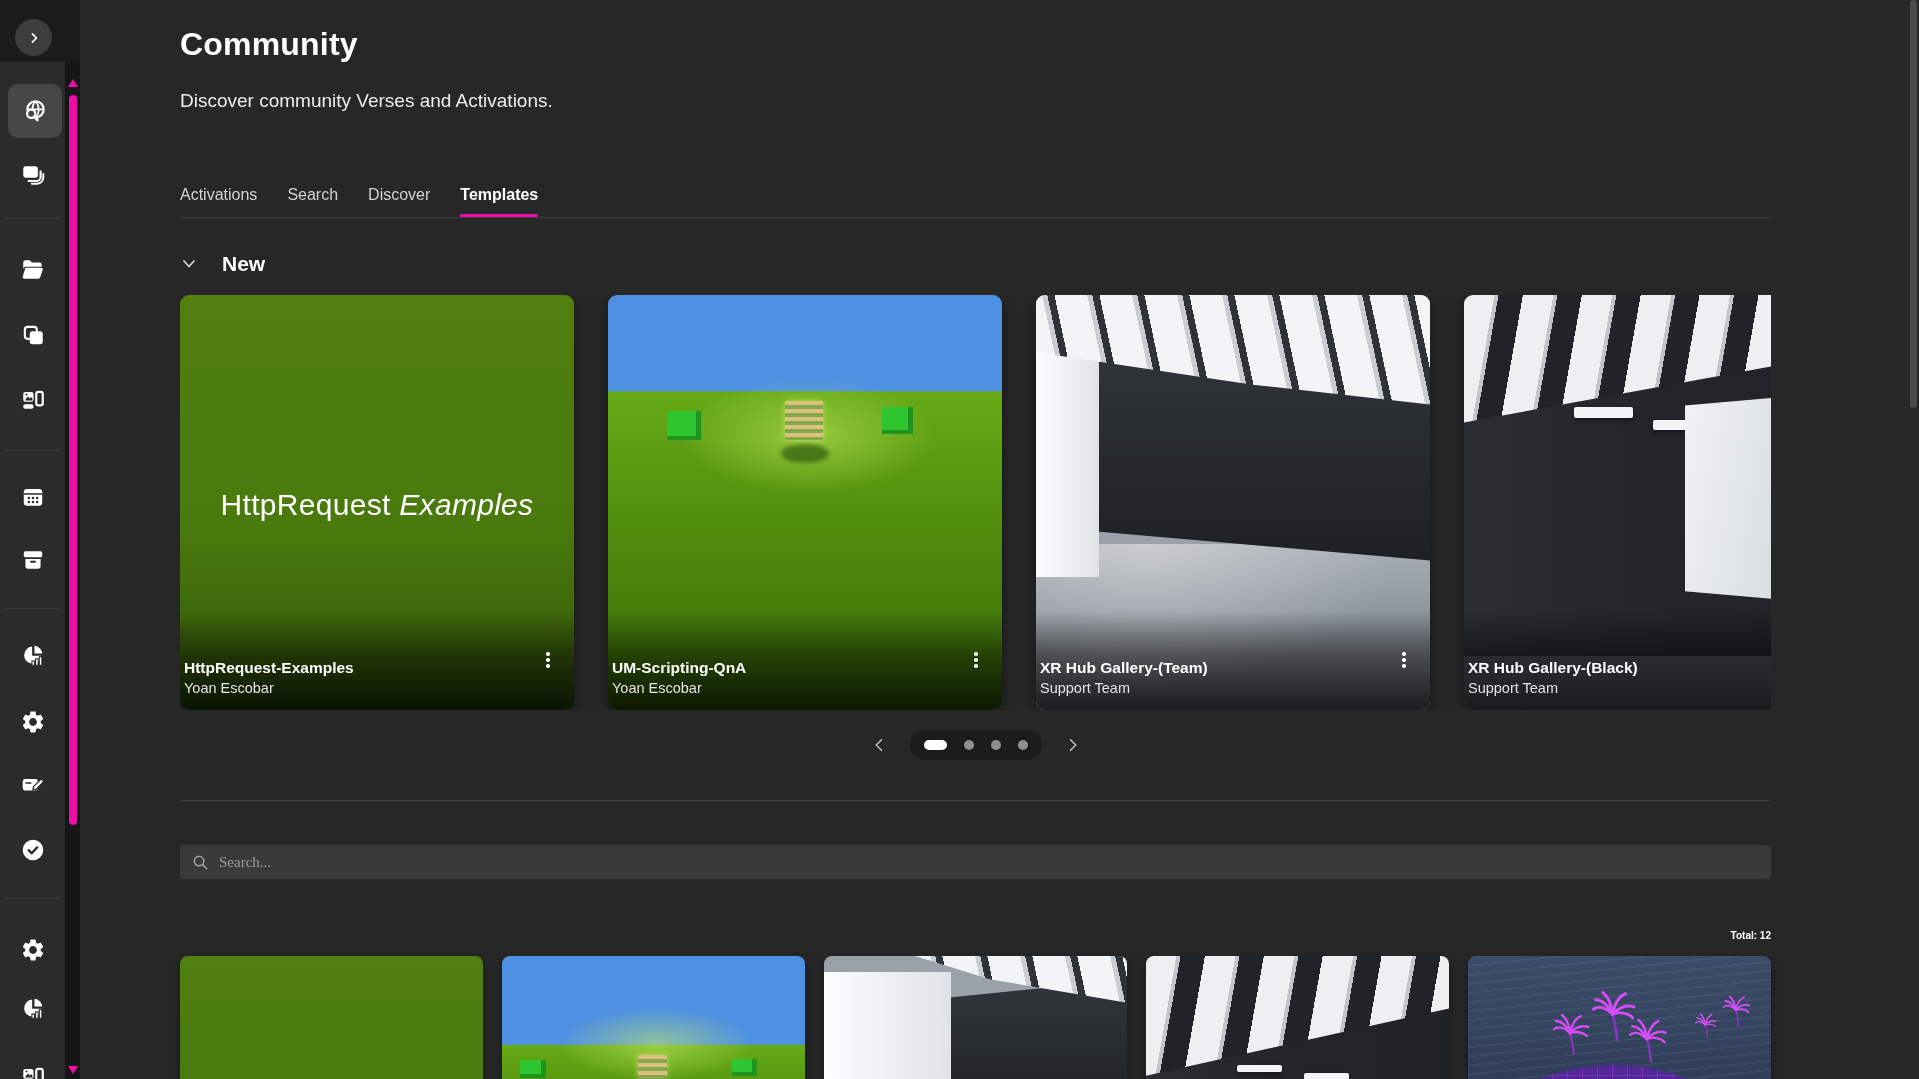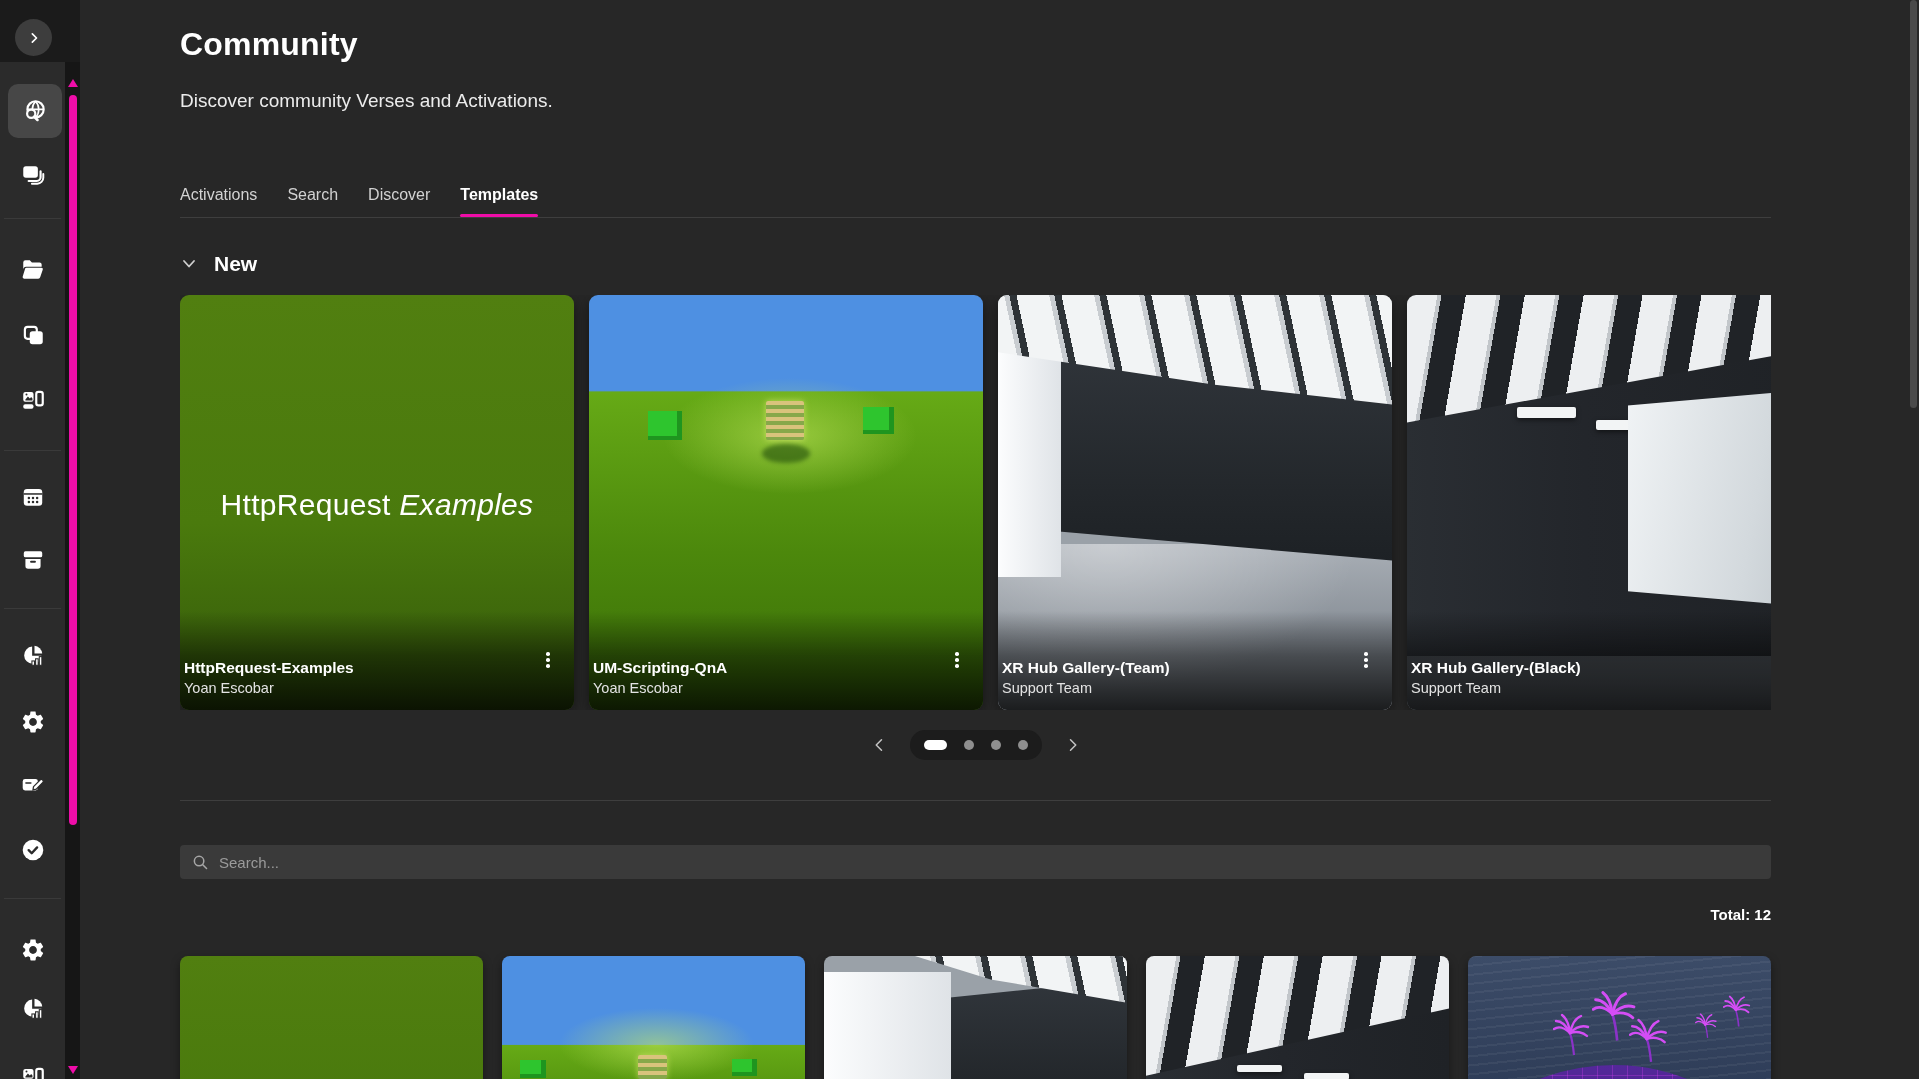--- a/index.html
+++ b/index.html
@@ -32,25 +32,25 @@
   .content{position:absolute;left:100px;top:0;width:1591px;height:100%;}
   .page-title{position:absolute;top:26px;left:0;font-size:32px;font-weight:700;letter-spacing:.2px;}
   .page-sub{position:absolute;top:90px;left:0;font-size:19px;color:#ececec;}
 
   .tabs{position:absolute;top:172px;left:0;width:100%;height:46px;border-bottom:1px solid #3e3e3e;
     display:flex;gap:30px;align-items:center;}
   .tab{position:relative;height:100%;display:flex;align-items:center;font-size:16px;color:#d2d2d2;cursor:pointer;}
   .tab.active{color:#fff;font-weight:700;}
   .tab.active::after{content:"";position:absolute;left:0;right:0;bottom:0;height:3px;background:var(--accent);border-radius:2px;}
 
-  .section-head{position:absolute;top:252px;left:0;display:flex;align-items:center;gap:16px;cursor:pointer;}
+  .section-head{position:absolute;top:252px;left:0;display:flex;align-items:center;gap:24px;cursor:pointer;}
   .section-head .label{font-size:21px;font-weight:700;}
 
   
-  .carousel{position:absolute;top:295px;left:0;width:1591px;height:415px;display:flex;gap:15px;overflow:hidden;}
+  .carousel{position:absolute;top:295px;left:0;width:1591px;height:415px;display:flex;gap:34px;overflow:hidden;}
   .card{position:relative;flex:0 0 394px;height:415px;border-radius:9px;overflow:hidden;
     box-shadow:0 5px 14px rgba(0,0,0,.45);cursor:pointer;}
   .scene{position:absolute;inset:0;}
   .meta{position:absolute;left:0;right:0;bottom:0;padding:0 17px 12px 4px;
     background:linear-gradient(180deg,rgba(0,0,0,0) 0%,rgba(0,0,0,.45) 45%,rgba(0,0,0,.78) 100%);
     padding-top:46px;}
   .meta .t{font-size:15.5px;font-weight:700;line-height:21px;}
   .meta .a{font-size:14.5px;color:#e3e3e3;line-height:20px;}
   .kebab{position:absolute;right:16px;bottom:38px;width:20px;height:24px;display:flex;flex-direction:column;
     align-items:center;justify-content:center;gap:2.5px;cursor:pointer;}
@@ -126,23 +126,23 @@
   .dots{background:#1c1c1c;border-radius:17px;height:30px;display:flex;align-items:center;gap:17px;padding:0 14px;}
   .dot{width:10px;height:10px;border-radius:50%;background:#8f8f8f;cursor:pointer;}
   .dot.active{width:23px;height:10px;border-radius:5px;background:#fff;}
 
   .rule{position:absolute;top:800px;left:0;width:100%;height:1px;background:#3e3e3e;}
 
   
   .search{position:absolute;top:845px;left:0;width:100%;height:34px;background:#3a3a3a;border-radius:4px;
     display:flex;align-items:center;padding:0 12px;gap:10px;}
   .search input{flex:1;background:transparent;border:none;outline:none;color:#e8e8e8;font-size:15px;
-    font-family:Liberation Sans, sans-serif;}
+    font-family:Liberation Serif, serif;}
   .search input::placeholder{color:#9b9b9b;}
-  .total{position:absolute;top:906px;right:0;font-size:15px;font-weight:700;}
+  .total{position:absolute;top:930px;right:0;font-size:10px;font-weight:700;}
 
   .grid-row{position:absolute;top:956px;left:0;width:1591px;display:flex;gap:19px;}
   .gcard{position:relative;flex:0 0 303px;height:260px;border-radius:8px;overflow:hidden;
     box-shadow:0 4px 10px rgba(0,0,0,.4);cursor:pointer;}
 
   
   .win-scroll{position:absolute;top:0;right:2px;width:7px;height:100%;}
   .win-thumb{position:absolute;top:0;left:0;width:7px;height:408px;background:#4a4a4a;border-radius:4px;}
 
   .icon-stroke{stroke:#fff;fill:none;stroke-width:2;stroke-linecap:round;stroke-linejoin:round;}

